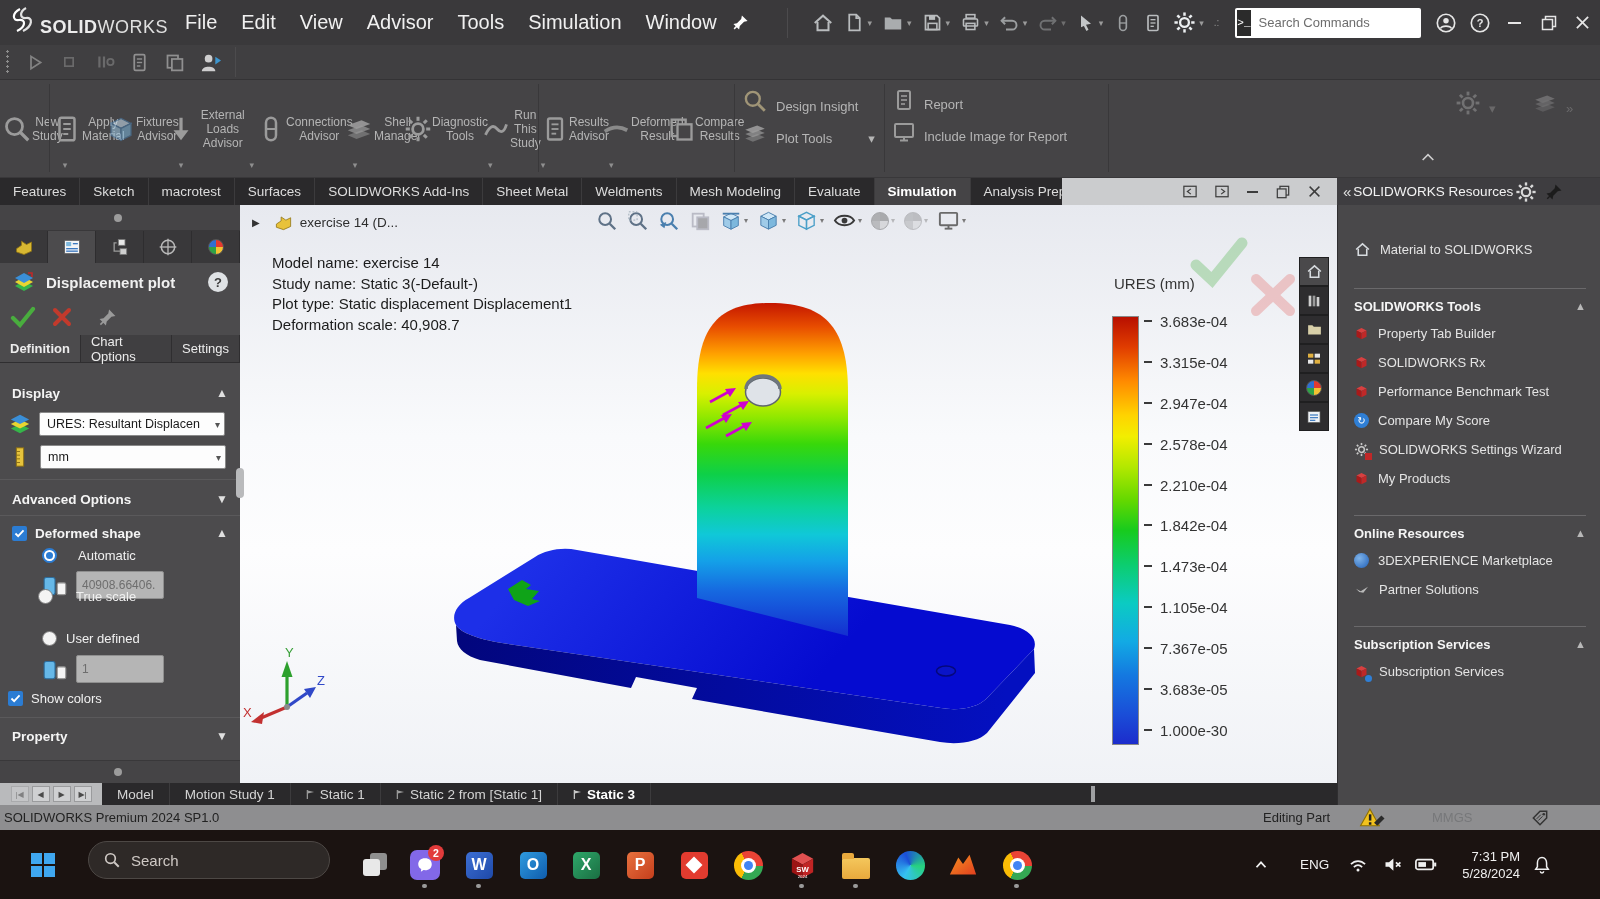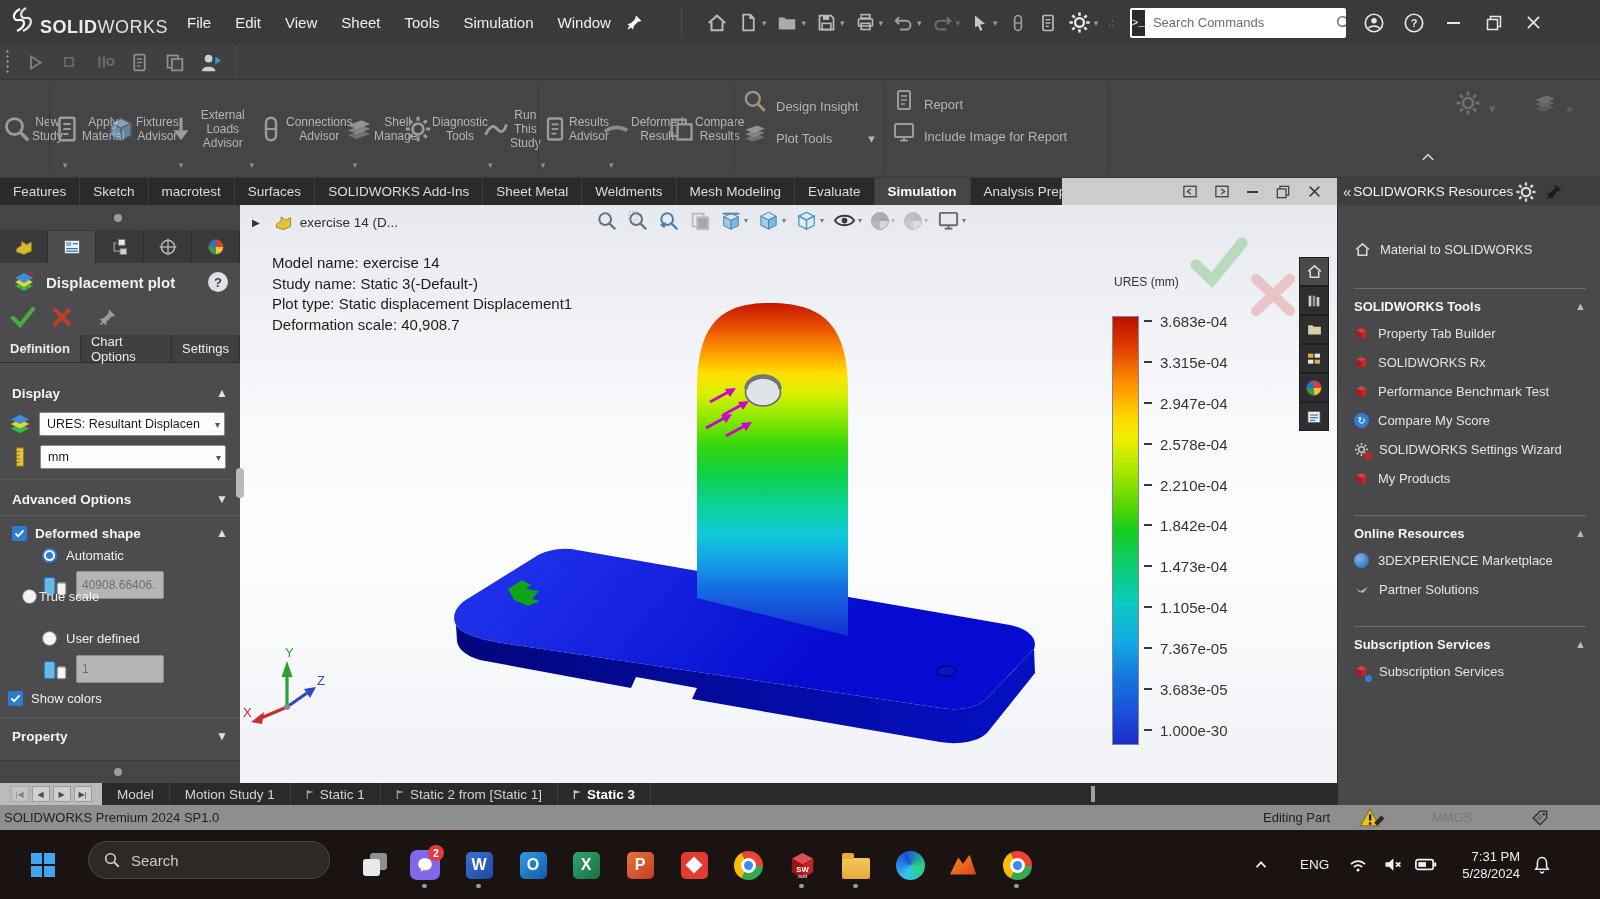--- a/index.html
+++ b/index.html
@@ -7,21 +7,21 @@
 #app{position:relative;width:1600px;height:899px;background:#454446}
 svg{display:block}
 .ic{flex:none}
 
 
 #titlebar{position:absolute;left:0;top:0;width:1600px;height:45px;background:#3a393b;display:flex;align-items:center;color:#ececec}
 #brand{display:flex;align-items:baseline;margin-left:10px;width:160px}
 #brand .b1{font-weight:bold;font-size:18px;letter-spacing:.5px}
 #brand .b2{font-weight:300;font-size:18px;letter-spacing:.5px;color:#e0e0e0}
 #menus{display:flex;gap:2px;margin-left:6px}
-#menus span{padding:6px 11px;font-size:15px;color:#f0f0f0;cursor:default}
+#menus span{padding:6px 11px;font-size:20px;color:#f0f0f0;cursor:default}
 .qat{display:flex;align-items:center;gap:2px;margin-left:14px}
 .qbtn{display:flex;align-items:center;padding:3px 4px;color:#b9bcbe}
 .qbtn .dd{font-size:9px;color:#9a9a9a;margin-left:3px}
 .vsep{width:1px;height:30px;background:#4c4b4d;margin:0 6px}
 #cmdsearch{display:flex;align-items:center;width:216px;height:30px;background:#fff;border-radius:2px;margin-left:12px;overflow:hidden}
 #cmdsearch .term{width:26px;height:26px;background:#2b2b2b;margin:2px;display:flex;align-items:center;justify-content:center;color:#fff;font-size:11px;font-family:"Liberation Mono",monospace}
 #cmdsearch input{flex:1;border:none;outline:none;font-size:13px;color:#555;padding:0 6px;font-family:"Liberation Sans",sans-serif}
 #cmdsearch input::placeholder{color:#6d6d6d;opacity:1}
 .winbtn{width:40px;height:32px;display:flex;align-items:center;justify-content:center;color:#e6e6e6}
 
@@ -86,21 +86,21 @@
 #phandle{position:absolute;left:236px;top:468px;width:8px;height:30px;background:#b9babc;border-radius:4px;z-index:5}
 
 
 #viewport{position:absolute;left:240px;top:205px;width:1097px;height:578px;background:linear-gradient(180deg,#e7e9ef 0%,#f9fafc 40%,#fdfdfe 60%,#f0f2f6 100%);overflow:hidden}
 #docrow{position:absolute;left:0;top:0;width:400px;height:34px;display:flex;align-items:center;color:#2e2e2e;font-size:13.5px}
 #hud{position:absolute;left:356px;top:4px;display:flex;align-items:center;gap:9px}
 #hud .hic{display:flex;align-items:center}
 #hud .dd{font-size:8px;color:#7a7a7a;margin-left:2px}
 #annot{position:absolute;left:32px;top:48px;color:#1c1c1c;font-size:15px;line-height:20.5px}
 #legend{position:absolute;left:866px;top:60px;width:220px;height:500px}
-#legend .ltitle{position:absolute;left:8px;top:10px;font-size:12px;color:#333}
+#legend .ltitle{position:absolute;left:8px;top:10px;font-size:15px;color:#333}
 #legend .lbar{position:absolute;left:6px;top:51px;width:27px;height:429px;border:1px solid #888;
  background:linear-gradient(180deg,#b80f00 0%,#e03c00 7%,#ff8a00 15%,#ffd300 23%,#f2ee00 28%,#b4e800 35%,#63d800 43%,#17cb1e 50%,#0ccd6f 58%,#0bcbc2 67%,#12aae4 76%,#1478e0 84%,#1a4ed8 93%,#1c2ccc 100%)}
 #legend .lrow{position:absolute;left:38px;display:flex;align-items:center;height:16px;font-size:15px;color:#333}
 #legend .tick{width:8px;height:2px;background:#3a3a3a;margin-right:8px}
 #confirm{position:absolute;left:930px;top:30px;width:160px;height:110px}
 #taskstrip{position:absolute;left:1059px;top:52px;width:31px}
 #taskstrip .tsb{width:30px;height:29px;background:#2e2d2f;border:1px solid #1f1f20;display:flex;align-items:center;justify-content:center}
 #taskstrip .tsb.active{background:#4a494b}
 .sphere{width:16px;height:16px;border-radius:50%;background:conic-gradient(#e33b2e 0 90deg,#f2c233 90deg 180deg,#2fa246 180deg 270deg,#2f6fd0 270deg 360deg);border:1px solid #555}
 
@@ -301,21 +301,21 @@
           <path d="M10,2 C2,6 2,14 9,13 C16,12 16,20 7,24" fill="none" stroke="#fff" stroke-width="2.2"></path>
           <path d="M16,1 C9,5 10,12 16,11 C23,10 23,19 13,24" fill="none" stroke="#fff" stroke-width="2.2" opacity=".85"></path>
         </svg>
       <span class="b1">SOLID</span>
         <span class="b2">WORKS</span>
     </div>
     <nav id="menus">
       <span>File</span>
       <span>Edit</span>
       <span>View</span>
-      <span>Sheet</span>
+      <span>Advisor</span>
       <span>Tools</span>
       <span>Simulation</span>
       <span>Window</span>
     </nav>
     <span style="margin-left:4px;color:#fff">
         <svg width="17" height="17" viewBox="0 0 24 24">
           <use href="#s-pin" fill="#fff"></use>
         </svg>
       </span>
     <div class="vsep" style="margin-left:38px"></div>
@@ -839,32 +839,32 @@
     <div class="pdiv" style="top:310px"></div>
     <div class="sechead" style="top:316px">
       <span class="chk" style="margin-right:8px">
           <svg width="11" height="9" viewBox="0 0 12 10">
             <polyline points="1.5,5 4.5,8 10.5,1.5" fill="none" stroke="#fff" stroke-width="2"></polyline>
           </svg>
         </span>
       <span>Deformed shape</span>
         <span class="chev">▲</span>
     </div>
-    <div class="prow" style="top:343px;padding-left:42px;gap:9px">
+    <div class="prow" style="top:343px;padding-left:42px;gap:21px">
       <span class="radio sel"></span>
         <span>Automatic</span>
     </div>
     <div class="prow" style="top:366px;padding-left:42px;gap:8px">
       <svg width="26" height="26" viewBox="0 0 24 24">
           <rect x="2" y="5" width="10" height="16" rx="2" fill="#66b8e8" stroke="#2d6e9e"></rect>
           <rect x="14" y="10" width="8" height="11" rx="1.5" fill="#f4f4f4" stroke="#8a8a8a"></rect>
         </svg>
       <div class="dimfield" style="width:88px">40908.66406.</div>
     </div>
-    <div class="prow" style="top:384px;padding-left:22px;gap:2px">
+    <div class="prow" style="top:384px;padding-left:38px;gap:23px">
       <span class="radio"></span>
         <span>True scale</span>
     </div>
     <div class="prow" style="top:426px;padding-left:42px;gap:9px">
       <span class="radio"></span>
         <span>User defined</span>
     </div>
     <div class="prow" style="top:450px;padding-left:42px;gap:8px">
       <svg width="26" height="26" viewBox="0 0 24 24">
           <rect x="2" y="5" width="10" height="16" rx="2" fill="#66b8e8" stroke="#2d6e9e"></rect>

